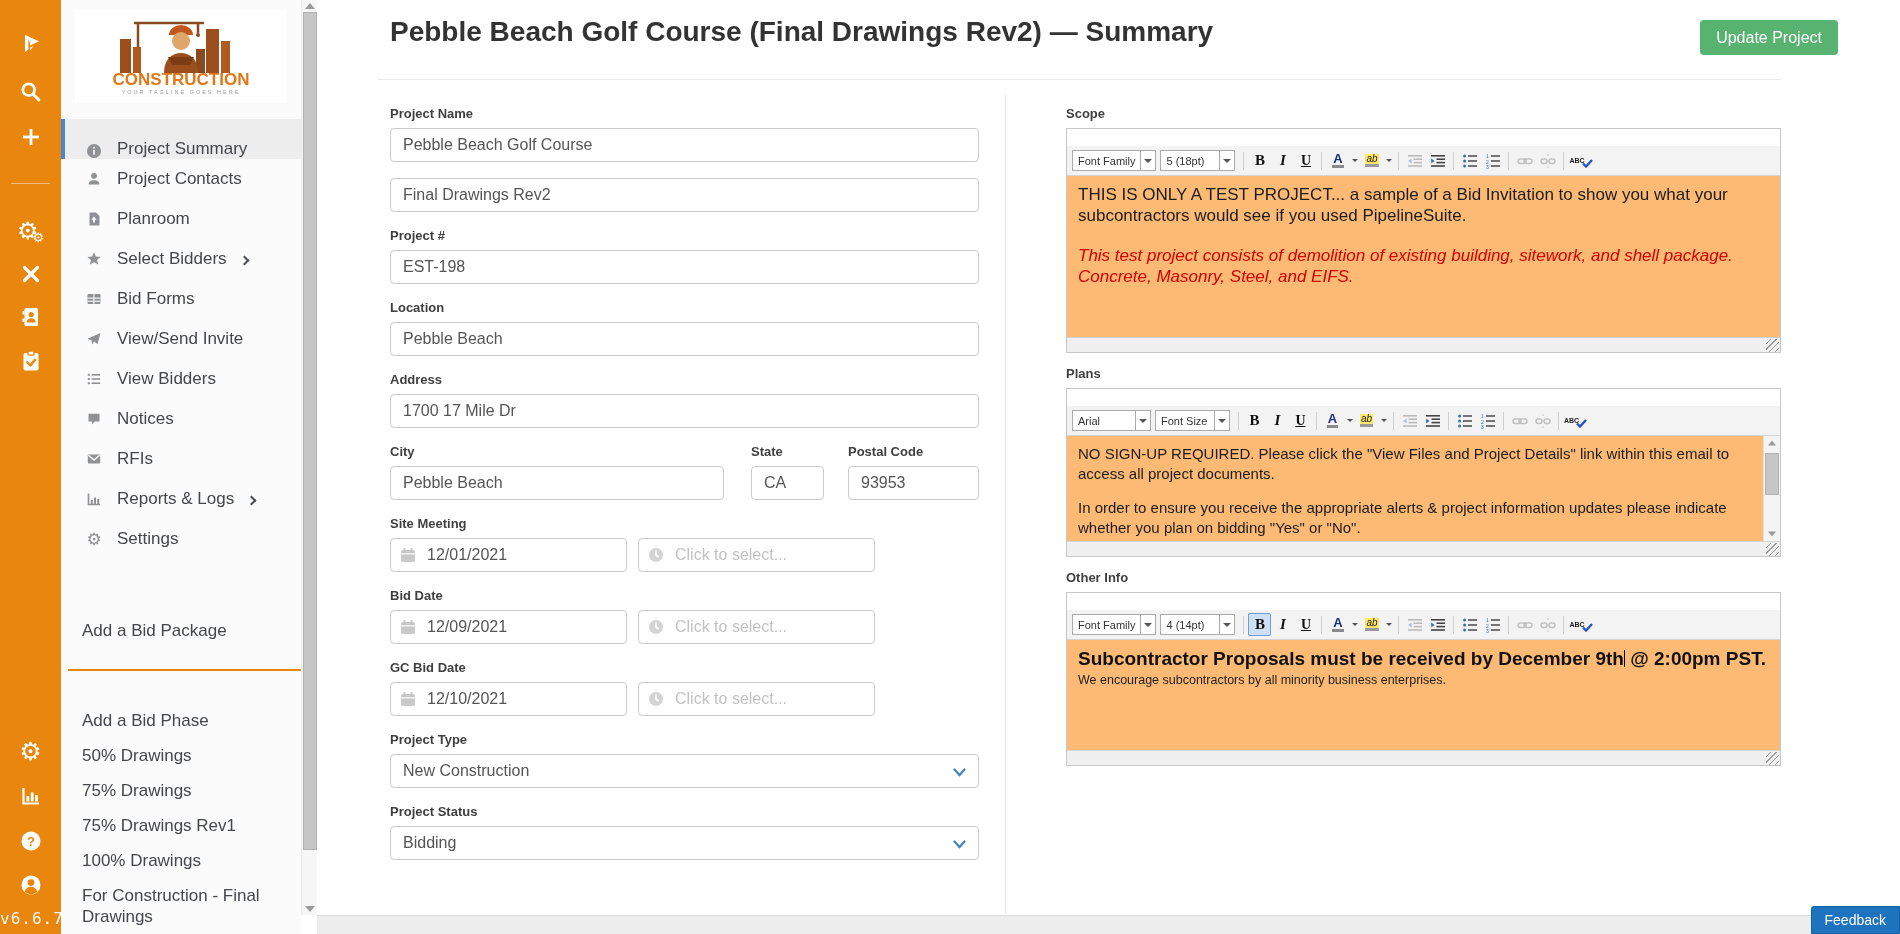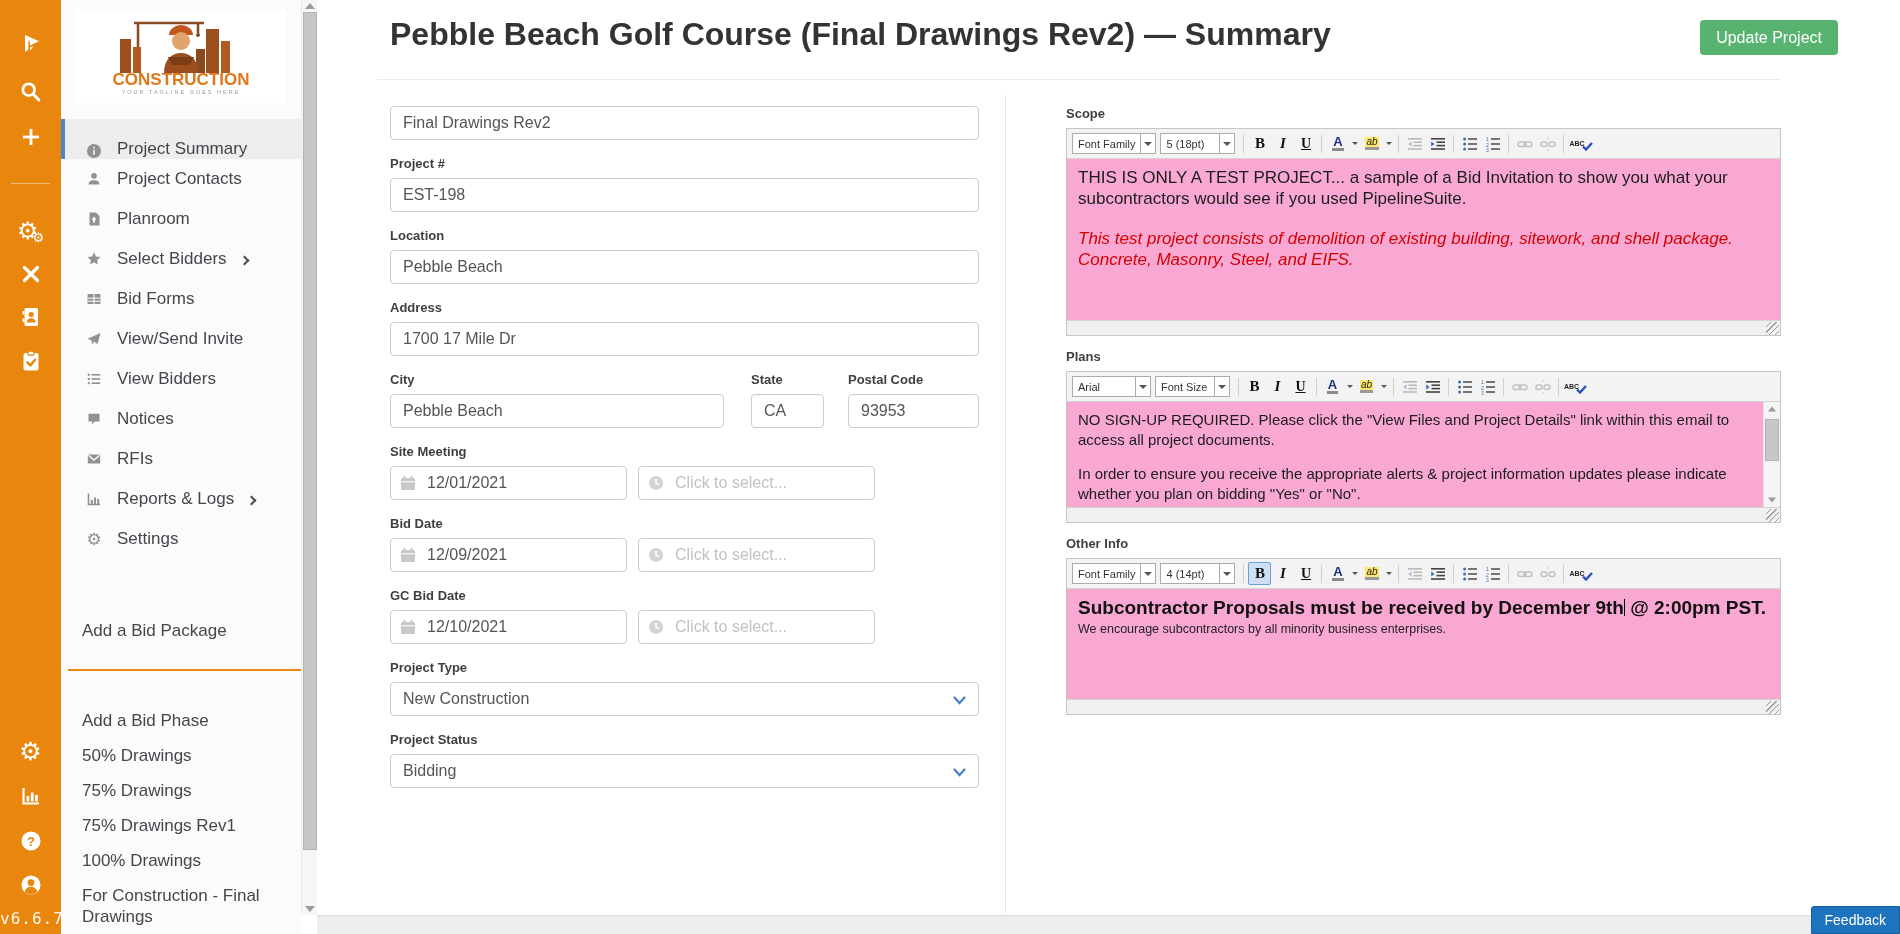--- a/index.html
+++ b/index.html
@@ -33,21 +33,21 @@
   .phase { padding:7px 14px 7px 21px; font-size:17px; line-height:21px; color:#43474c; cursor:pointer; }
 
   
   .vscroll { position:absolute; left:301px; top:0; width:16px; height:915px; background:#f6f6f6; border-left:1px solid #ebebeb; z-index:25; }
   .vthumb { position:absolute; left:1px; top:12px; width:14px; height:838px; background:#c6c6c6; border:1px solid #b2b2b2; }
   .tri-up { width:0; height:0; border-left:5px solid transparent; border-right:5px solid transparent; border-bottom:6px solid #9a9a9a; position:absolute; left:3px; top:3px; }
   .tri-dn { width:0; height:0; border-left:5px solid transparent; border-right:5px solid transparent; border-top:6px solid #9a9a9a; position:absolute; left:3px; bottom:3px; }
 
   
   .main { position:absolute; left:317px; top:0; width:1583px; height:934px; background:#fff; }
-  .page-title { position:absolute; left:73px; top:16px; font-size:32px; font-weight:600; color:#333; }
+  .page-title { position:absolute; left:73px; top:16px; font-size:28px; font-weight:600; color:#333; }
   .update-btn { position:absolute; right:62px; top:20px; height:35px; padding:0 16px; background:#58B370; color:#fff;
     font-size:16px; border:none; border-radius:4px; cursor:pointer; font-family:inherit; }
   .title-hr { position:absolute; left:60px; top:79px; width:1404px; border-top:1px solid #ebebeb; }
   .col-divider { position:absolute; left:688px; top:95px; height:818px; border-left:1px solid #e7e7e7; }
 
   
   .form-col { position:absolute; left:73px; top:106px; width:589px; }
   .flabel { display:block; font-size:13px; font-weight:700; color:#3f3f3f; line-height:15px; margin-bottom:7px; }
   .fgroup { margin-bottom:16px; }
   .txt { width:100%; height:34px; border:1px solid #cbcbcb; border-radius:4px; padding:0 12px; font-size:16px; color:#555;
@@ -61,40 +61,40 @@
   .fldicon { position:absolute; left:10px; top:9px; }
   .sel { position:relative; width:100%; height:34px; border:1px solid #cbcbcb; border-radius:4px; background:#fff;
     display:flex; align-items:center; padding:0 12px; font-size:16px; color:#555; cursor:pointer; }
   .sel svg { position:absolute; right:12px; top:13px; }
   .mt11 { margin-top:11px; } .mb8 { margin-bottom:8px; }
   ::placeholder { color:#c2c2c2; opacity:1; }
 
   
   .ed-col { position:absolute; left:749px; top:106px; width:715px; }
   .editor { border:1px solid #c6c6c6; margin-bottom:13px; background:#fff; }
-  .etoolbar { height:30px; background:#f3f3f3; border-bottom:1px solid #d4d4d4; display:flex; align-items:center; padding:0 5px; }
+  .etoolbar { height:30px; background:#f3f3f3; border-bottom:1px solid #d4d4d4; display:flex; align-items:center; padding:0 5px;margin-top:17px; }
   .dd { display:flex; height:21px; border:1px solid #ababab; background:#fff; align-items:center; font-size:11px; color:#333; margin-right:4px; cursor:pointer; }
   .dd-label { padding:0 5px; white-space:nowrap; }
   .dd-fam .dd-label { min-width:62px; } .dd-siz .dd-label { min-width:58px; }
   .dd-btn { width:15px; align-self:stretch; border-left:1px solid #ababab; display:flex; align-items:center; justify-content:center; }
   .tri { width:0; height:0; border-left:4px solid transparent; border-right:4px solid transparent; border-top:4px solid #555; }
   .tsep { width:1px; height:18px; background:#cfcfcf; margin:0 4px; }
   .tbtn { min-width:23px; height:23px; display:flex; align-items:center; justify-content:center; border:1px solid transparent; border-radius:2px; cursor:pointer; }
   .tbtn.on { border-color:#6a9fd8; background:#cfe0f5; }
   .dim { opacity:.4; }
   .g-b { font-family:"Liberation Serif", serif; font-weight:bold; font-size:15px; color:#111; }
   .g-i { font-family:"Liberation Serif", serif; font-style:italic; font-weight:bold; font-size:15px; color:#111; }
   .g-u { font-family:"Liberation Serif", serif; font-weight:bold; font-size:14px; text-decoration:underline; color:#111; }
   .g-a { font-weight:bold; font-size:13px; color:#1d2f7c; border-bottom:3px solid #8a8a8a; line-height:12px; padding:0 1px; }
   .g-h { font-size:10px; font-style:italic; background:#ffe76a; border-bottom:3px solid #9a9a9a; line-height:10px; padding:0 1px; color:#222; }
   .tbtn-arrow { width:11px; height:23px; display:flex; align-items:center; justify-content:center; cursor:pointer; }
   .tbtn-arrow .tri { border-left-width:3px; border-right-width:3px; border-top-width:3px; }
   .g-spell { position:relative; font-size:7px; font-weight:bold; color:#222; letter-spacing:0; }
 
-  .econtent { position:relative; background:#f9a8d4; padding:8px 11px; overflow:hidden; }
+  .econtent { position:relative; background:#fdba74; padding:8px 11px; overflow:hidden; }
   .scope-c { height:161px; font-size:17px; color:#1c1c1c; }
   .econtent p { margin:0 0 18px; line-height:1.25; }
   .red-italic { color:#d40000; font-style:italic; }
   .plans-c { height:105px; font-size:15px; color:#1c1c1c; padding-right:30px; }
   .plans-c p { margin:0 0 15px; line-height:1.3; }
   .inscroll { position:absolute; top:0; right:0; bottom:0; width:17px; background:#f4f4f4; border-left:1px solid #e2e2e2; }
   .inscroll .tri-up { left:3px; top:4px; transform:scale(.8); }
   .inscroll .tri-dn { left:3px; bottom:4px; transform:scale(.8); }
   .inthumb { position:absolute; left:1px; top:17px; width:14px; height:42px; background:#c6c6c6; border:1px solid #b2b2b2; }
   .oi-c { height:110px; color:#111; }
@@ -341,20 +341,24 @@
 </div>
 
 <div class="main">
   <div class="page-title">Pebble Beach Golf Course (Final Drawings Rev2) — Summary</div>
   <button class="update-btn">Update Project</button>
   <div class="title-hr"></div>
   <div class="col-divider"></div>
 
   <div class="form-col">
     <div class="fgroup">
+      <label class="flabel">Project Name</label>
+      <input class="txt" value="Pebble Beach Golf Course" style="">
+    </div>
+    <div class="fgroup">
       <input class="txt" value="Final Drawings Rev2" style="">
     </div>
     <div class="fgroup">
       <label class="flabel">Project #</label>
       <input class="txt" value="EST-198" style="">
     </div>
     <div class="fgroup">
       <label class="flabel">Location</label>
       <input class="txt" value="Pebble Beach" style="">
     </div>

